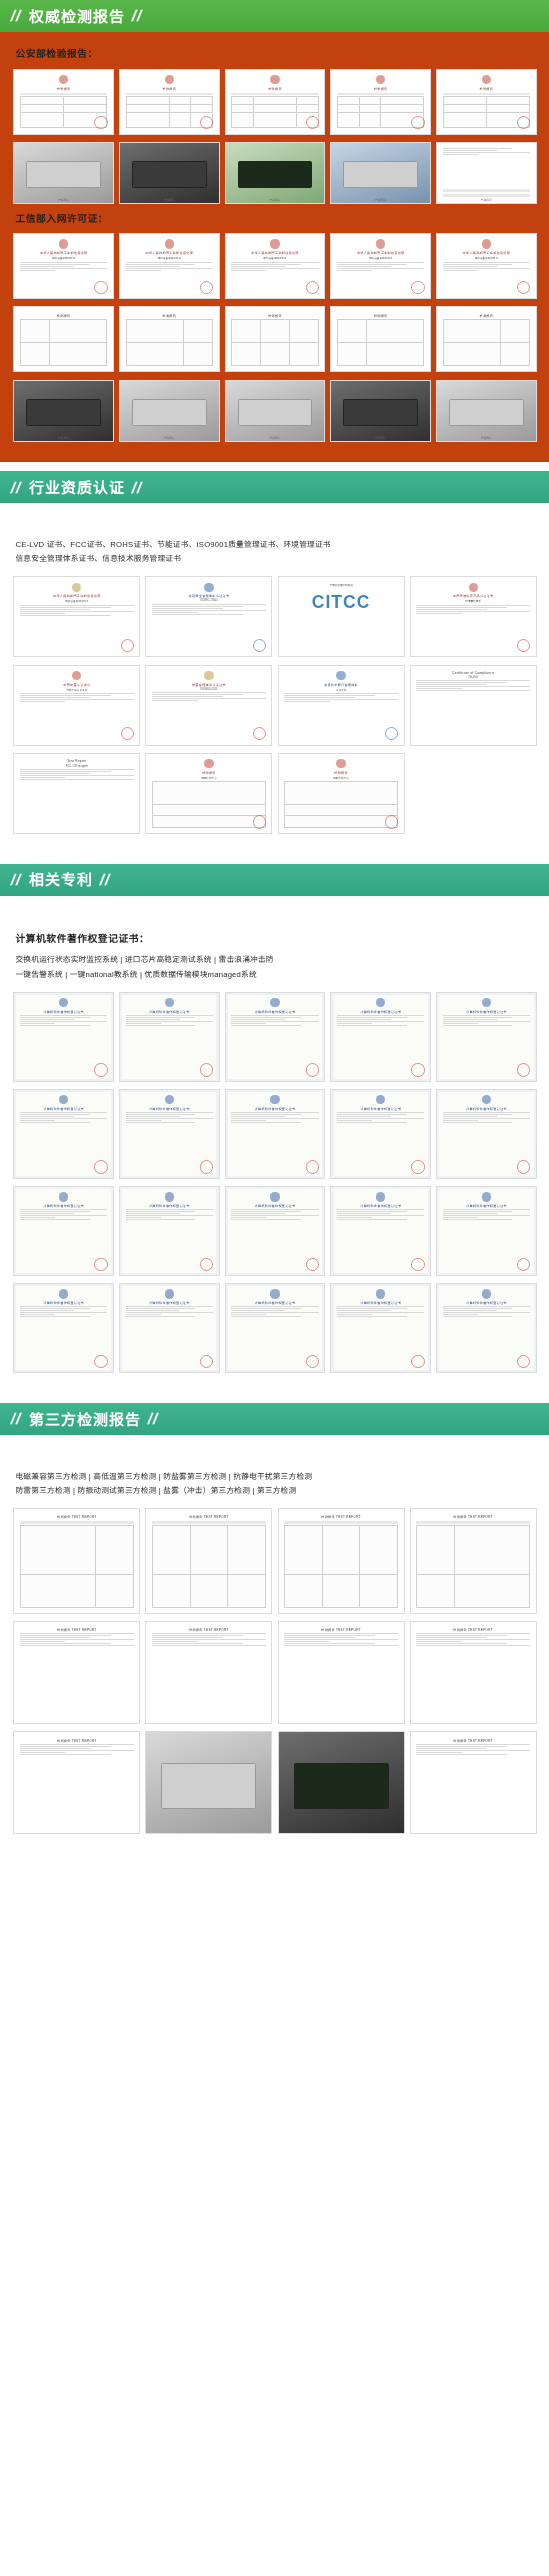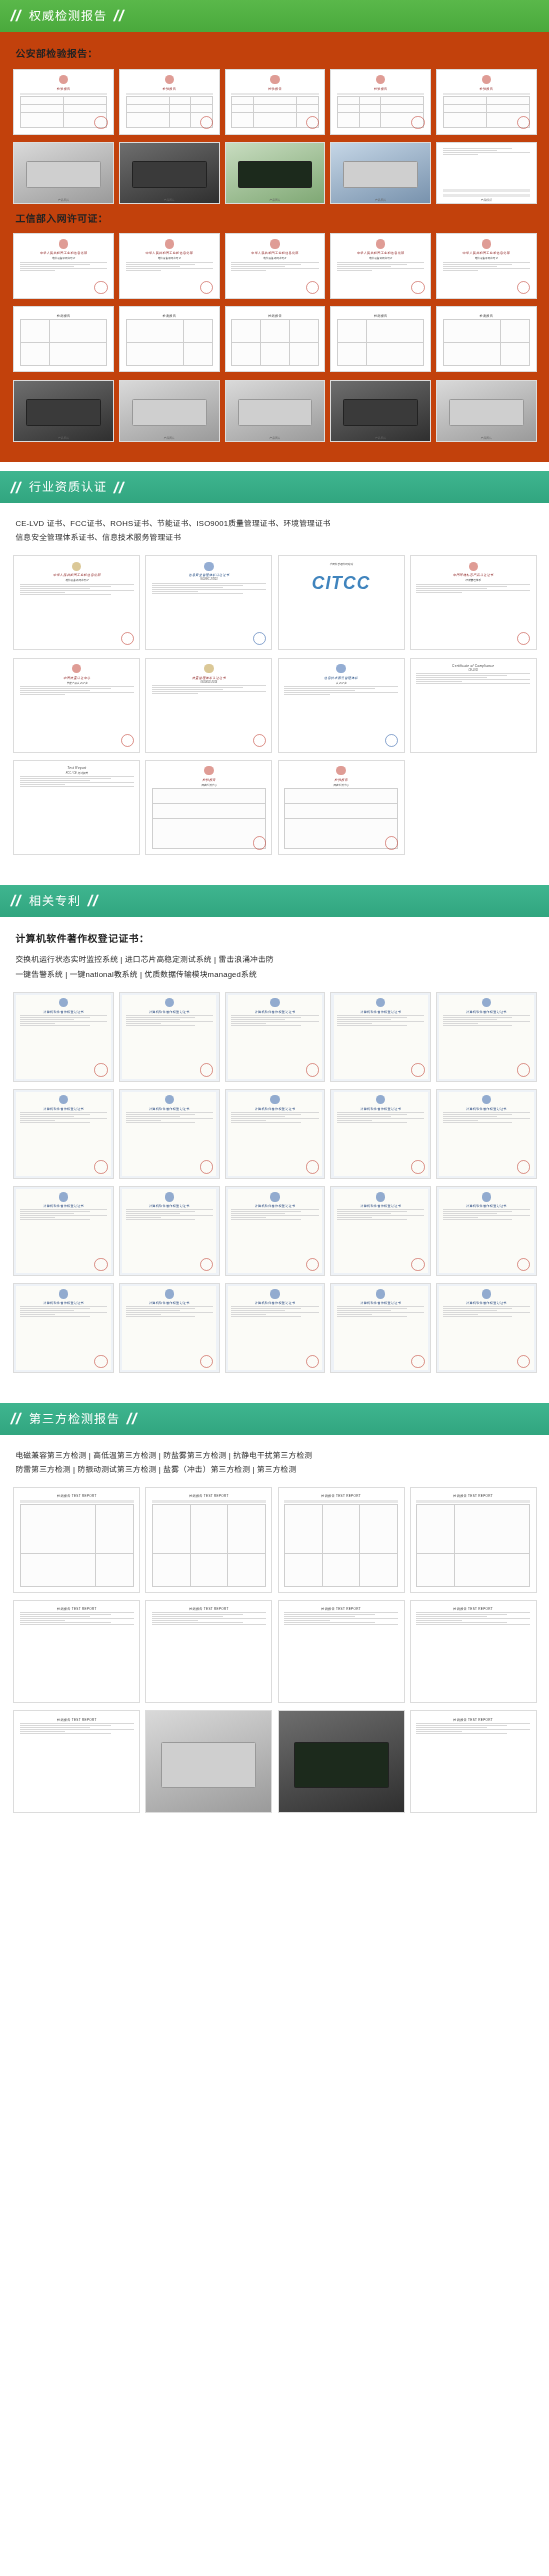--- a/index.html
+++ b/index.html
@@ -34,33 +34,33 @@
     letter-spacing: 1px;
     font-size: 15.5px;
     font-weight: bold;
     line-height: 1;
     color: #ffffff;
     transform: skewX(-12deg);
   }
   .slash-left { margin-right: 7.2px; }
   .slash-right { margin-left: 7.2px; }
   .section-title {
-    font-size: 12px;
-    font-weight: normal;
+    font-size: 15px;
+    font-weight: bold;
     letter-spacing: 1px;
     color: #ffffff;
     line-height: 1;
   }
 
   
   .panel {
     background: #c2410c;
     padding: 11.3px 13.4px 13.4px 13.4px;
   }
-  .panel.white { background: #ffffff; }
+  .panel.white { background: #ffffff; margin-top: 21px; }
 
   .sub-title {
     font-size: 9.8px;
     font-weight: bold;
     color: #222222;
     margin: 3.1px 0 8.2px 2.1px;
     letter-spacing: 0.5px;
   }
 
   .desc {
@@ -82,21 +82,21 @@
   .g4 { grid-template-columns: repeat(4, 1fr); }
 
   .cert {
     position: relative;
     background: #ffffff;
     border: 0.5px solid #dcdcdc;
     overflow: hidden;
   }
   .cert.h-tall { height: 66px; }
   .cert.h-mid  { height: 62px; }
-  .cert.h-big  { height: 95px; font-style: italic; }
+  .cert.h-big  { height: 81px; }
   .cert.h-pat  { height: 90px; }
   .cert.h-rep  { height: 106px; }
   .cert.h-rep2 { height: 103px; }
 
   
   .doc {
     position: absolute;
     inset: 2.1px;
     background: #ffffff;
     display: flex;

